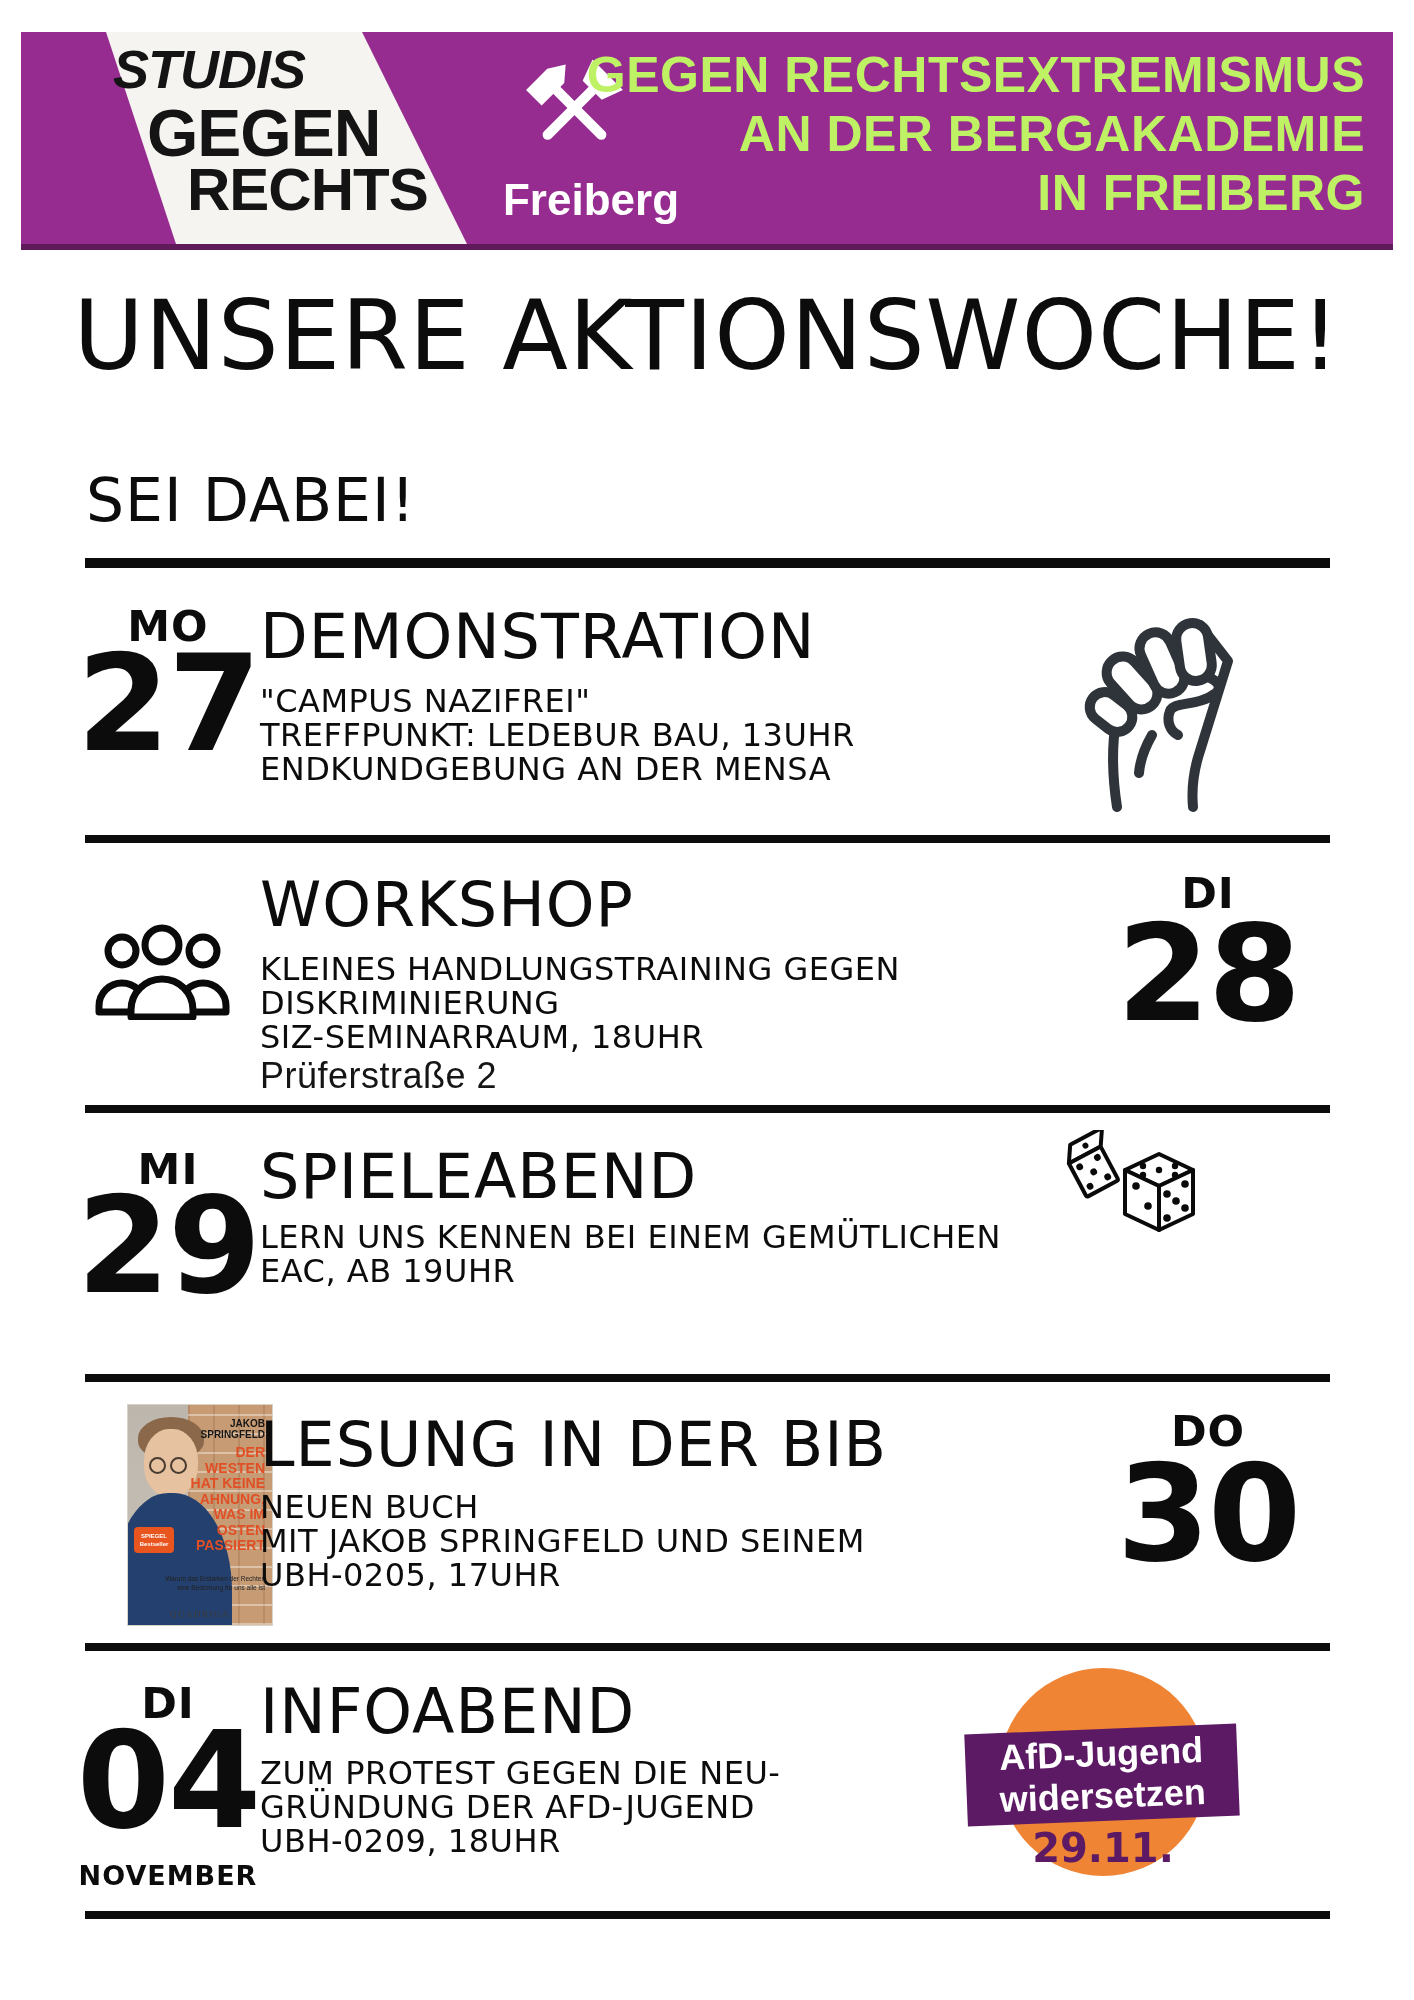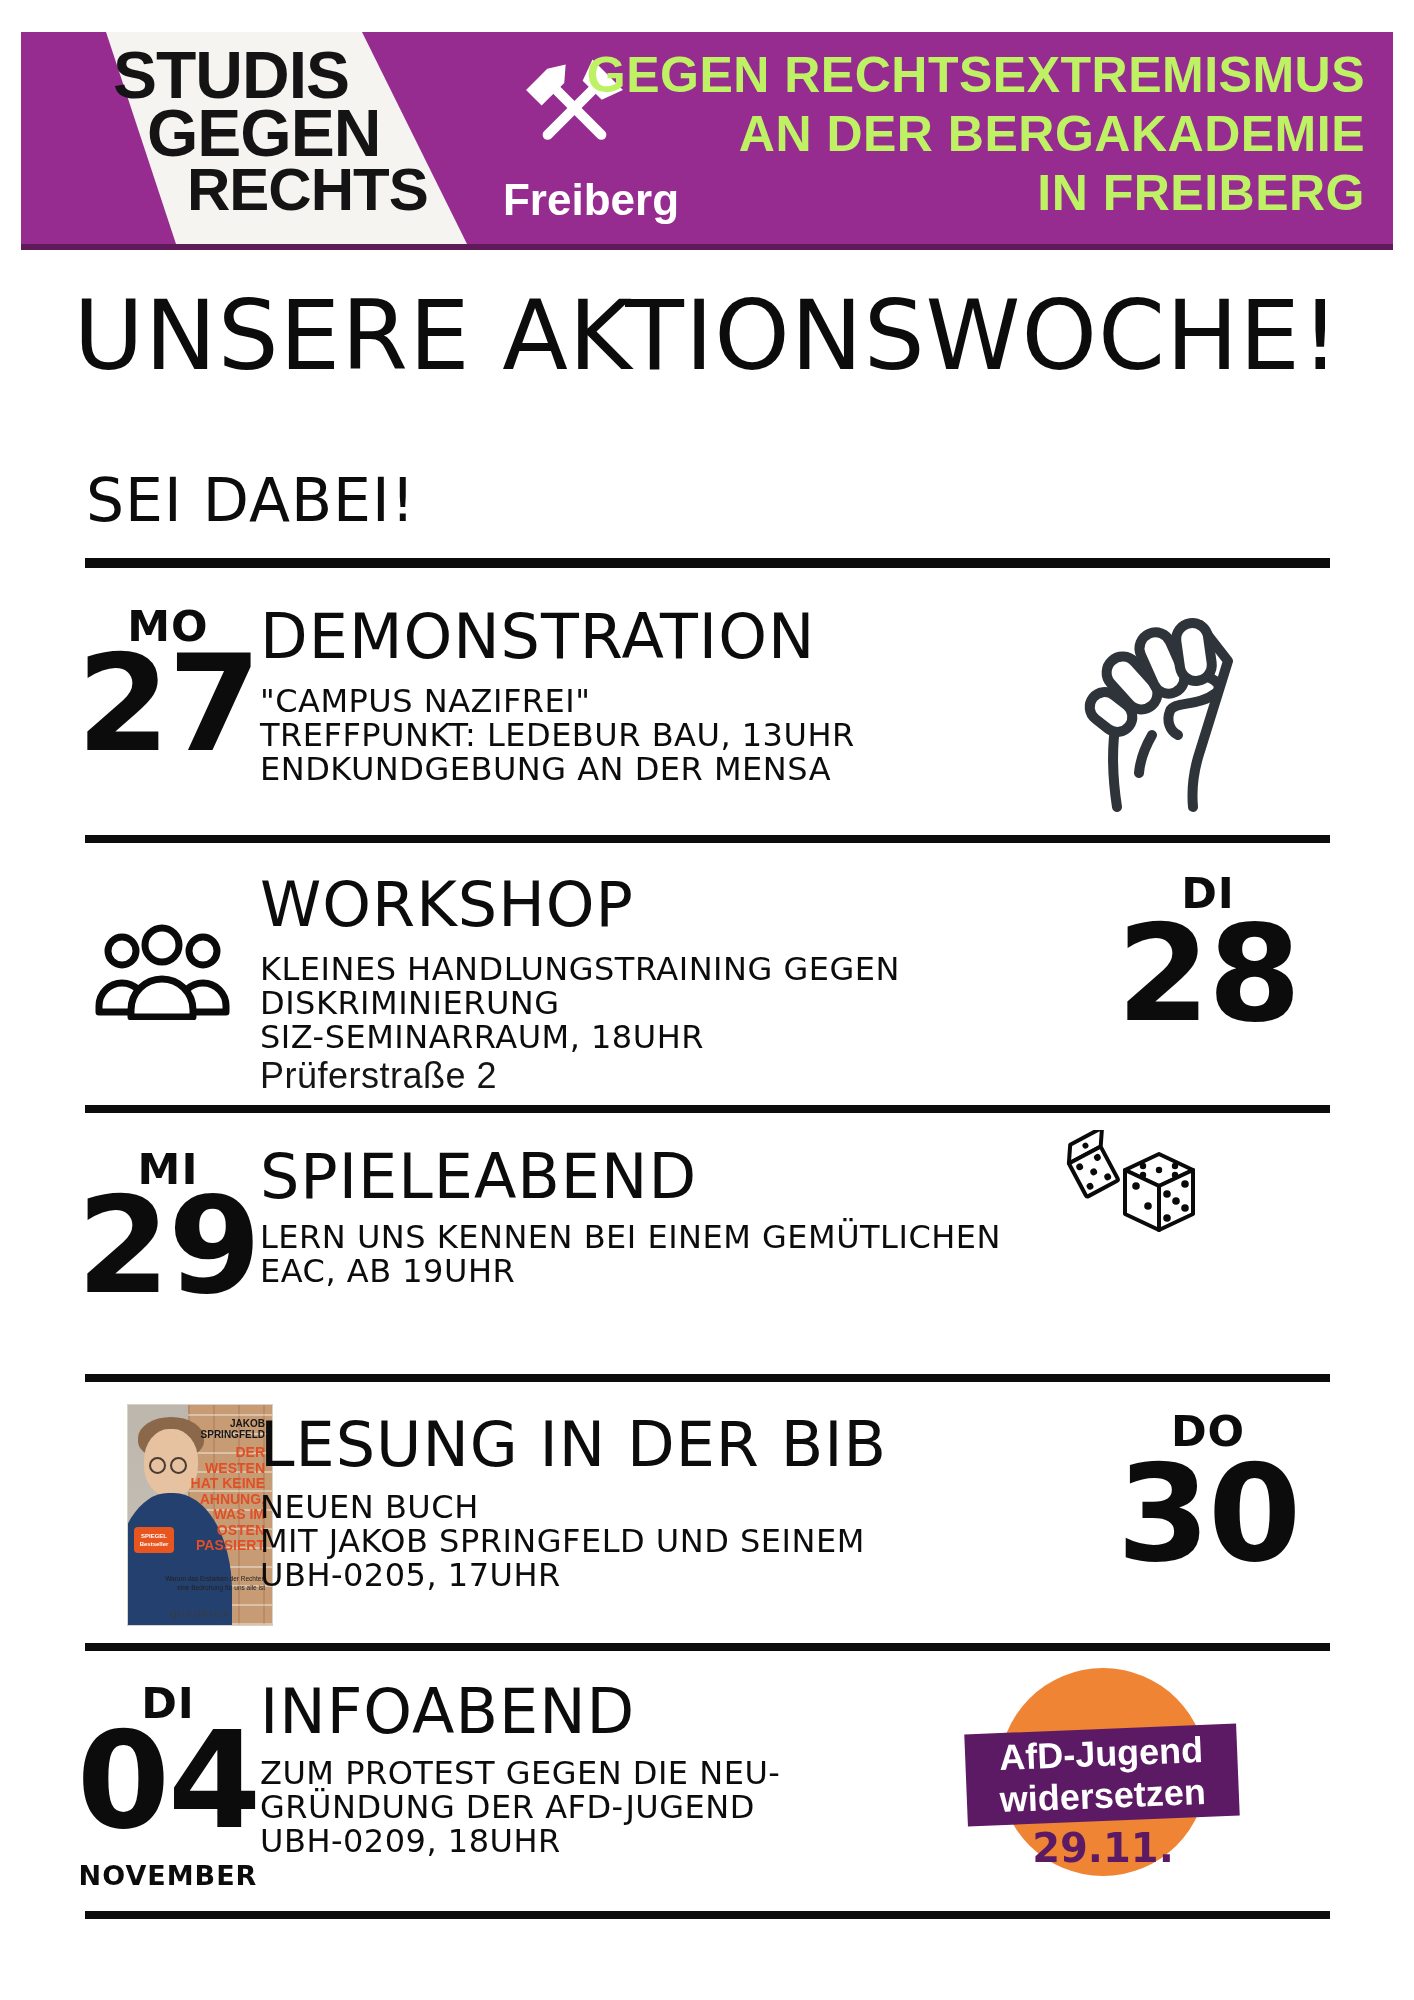--- a/index.html
+++ b/index.html
@@ -68,21 +68,21 @@
   .book-pub{position:absolute;left:0;bottom:6px;width:100%;text-align:center;color:#3f3a34;
           font:400 9px/1 "Liberation Serif",serif;letter-spacing:1.5px;}
 </style>
 </head>
 <body>
 
 <div id="poster">
 
   <div class="banner">
     <div class="logo-shape"></div>
-    <div class="logo-line" style="left:92px;top:10px;font-size:66px;">STUDIS</div>
+    <div class="logo-line" style="left:92px;top:10px;font-size:54px;font-style:italic;">STUDIS</div>
     <div class="logo-line" style="left:126px;top:68px;font-size:66px;">GEGEN</div>
     <div class="logo-line" style="left:144px;top:128px;font-size:60px;margin-left:22px;">RECHTS</div>
 
     <span class="ev-icon" style="left:486px;top:20px;">
       <svg width="135" height="112" viewBox="0 0 135 110">
         <g fill="#ffffff">
           <g transform="rotate(45 67.5 55)">
             <rect x="62.5" y="10" width="10" height="88" rx="5"></rect>
             <path d="M46 8 h43 l-8 22 h-27 z"></path>
           </g>

